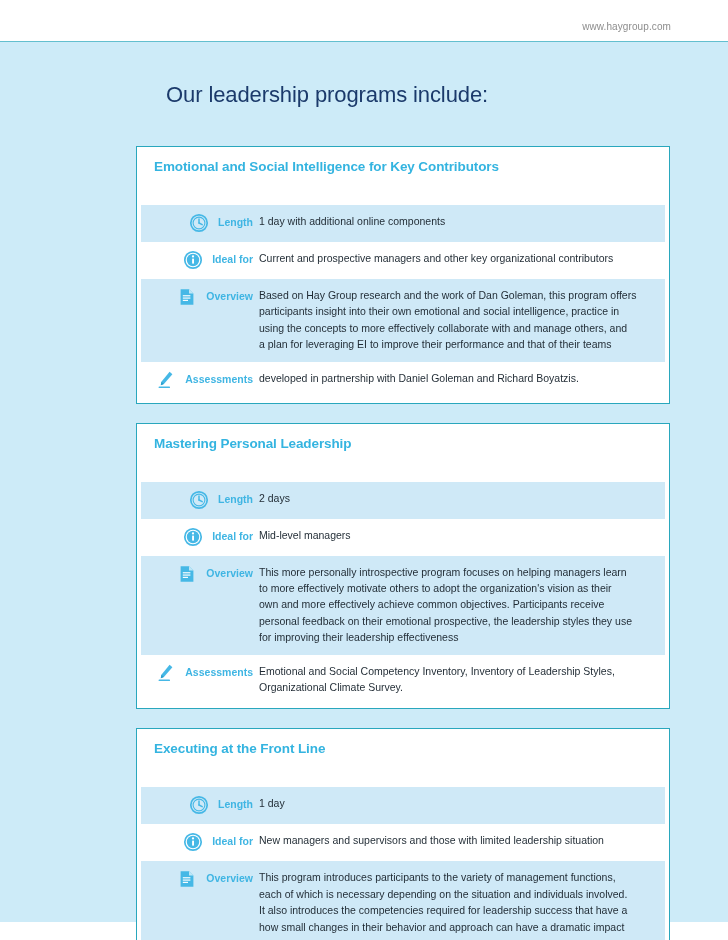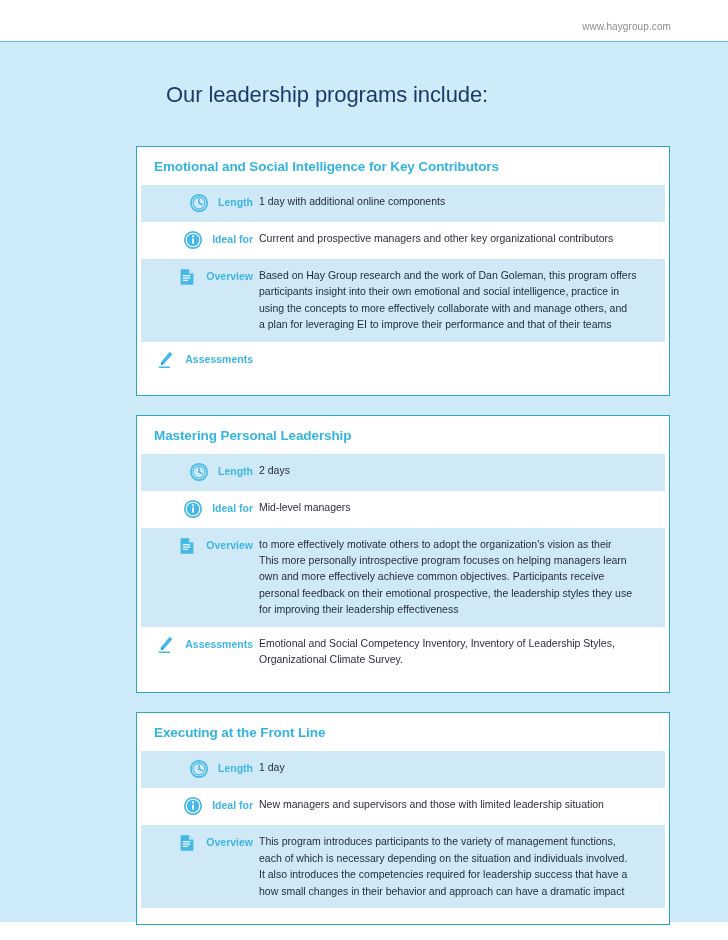--- a/index.html
+++ b/index.html
@@ -82,31 +82,32 @@
     position: absolute;
     left: 136px;
     top: 146px;
     width: 534px;
   }
   .card {
     border: 1px solid #29a7bd;
     background: #ffffff;
     box-sizing: border-box;
     margin-bottom: 19px;
-    padding: 0 0 16px 0;
+    padding: 0 0 4px 0;
   }
   .card-title {
     color: #34b4e0;
     font-size: 13.5px;
     font-weight: bold;
     padding: 12px 0 11px 17px;
     letter-spacing: -0.1px;
   }
   .rows {
     padding: 0 4px 0 4px;
+    margin-top: 20px;
   }
   .row {
     display: flex;
     align-items: flex-start;
     background: #ffffff;
     padding: 8px 0 9px 0;
     box-sizing: border-box;
   }
   .row.shaded {
     background: #cfe9f7;
@@ -223,20 +224,21 @@
               <span class="row-icon">
                 <svg width="20" height="20" viewBox="0 0 20 20">
                   <path d="M13.6 1.8 L16.4 4.3 L7.9 14.0 L4.8 15.2 L5.4 11.8 Z" fill="#46b8e6"></path>
                   <path d="M5.4 11.8 L7.9 14.0 L4.8 15.2 Z" fill="#2a9ecb"></path>
                   <rect x="2.6" y="16.6" width="11.4" height="1.5" rx="0.7" fill="#46b8e6"></rect>
                 </svg>
               </span>
               <span class="row-label">Assessments</span>
             </div>
             <div class="row-value">
+              <p>developed in partnership with Daniel Goleman and Richard Boyatzis.</p>
             </div>
           </div>
         </div>
       </div>
       <div class="card">
         <div class="card-title">Mastering Personal Leadership</div>
         <div class="rows">
           <div class="row shaded">
             <div class="row-head">
               <span class="row-icon">
@@ -276,22 +278,22 @@
                   <path d="M3.6 2.2 H12 L16.4 6.6 V17.8 H3.6 Z" fill="#46b8e6"></path>
                   <path d="M12 2.2 L16.4 6.6 H12 Z" fill="#bfe7f7"></path>
                   <rect x="5.8" y="8.2" width="7.6" height="1.15" fill="#ffffff"></rect>
                   <rect x="5.8" y="10.5" width="7.6" height="1.15" fill="#ffffff"></rect>
                   <rect x="5.8" y="12.8" width="5.2" height="1.15" fill="#ffffff"></rect>
                 </svg>
               </span>
               <span class="row-label">Overview</span>
             </div>
             <div class="row-value">
+              <p>This more personally introspective program focuses on helping managers learn</p>
               <p>to more effectively motivate others to adopt the organization's vision as their</p>
-              <p>This more personally introspective program focuses on helping managers learn</p>
               <p>own and more effectively achieve common objectives. Participants receive</p>
               <p>personal feedback on their emotional prospective, the leadership styles they use</p>
               <p>for improving their leadership effectiveness</p>
             </div>
           </div>
           <div class="row">
             <div class="row-head">
               <span class="row-icon">
                 <svg width="20" height="20" viewBox="0 0 20 20">
                   <path d="M13.6 1.8 L16.4 4.3 L7.9 14.0 L4.8 15.2 L5.4 11.8 Z" fill="#46b8e6"></path>

